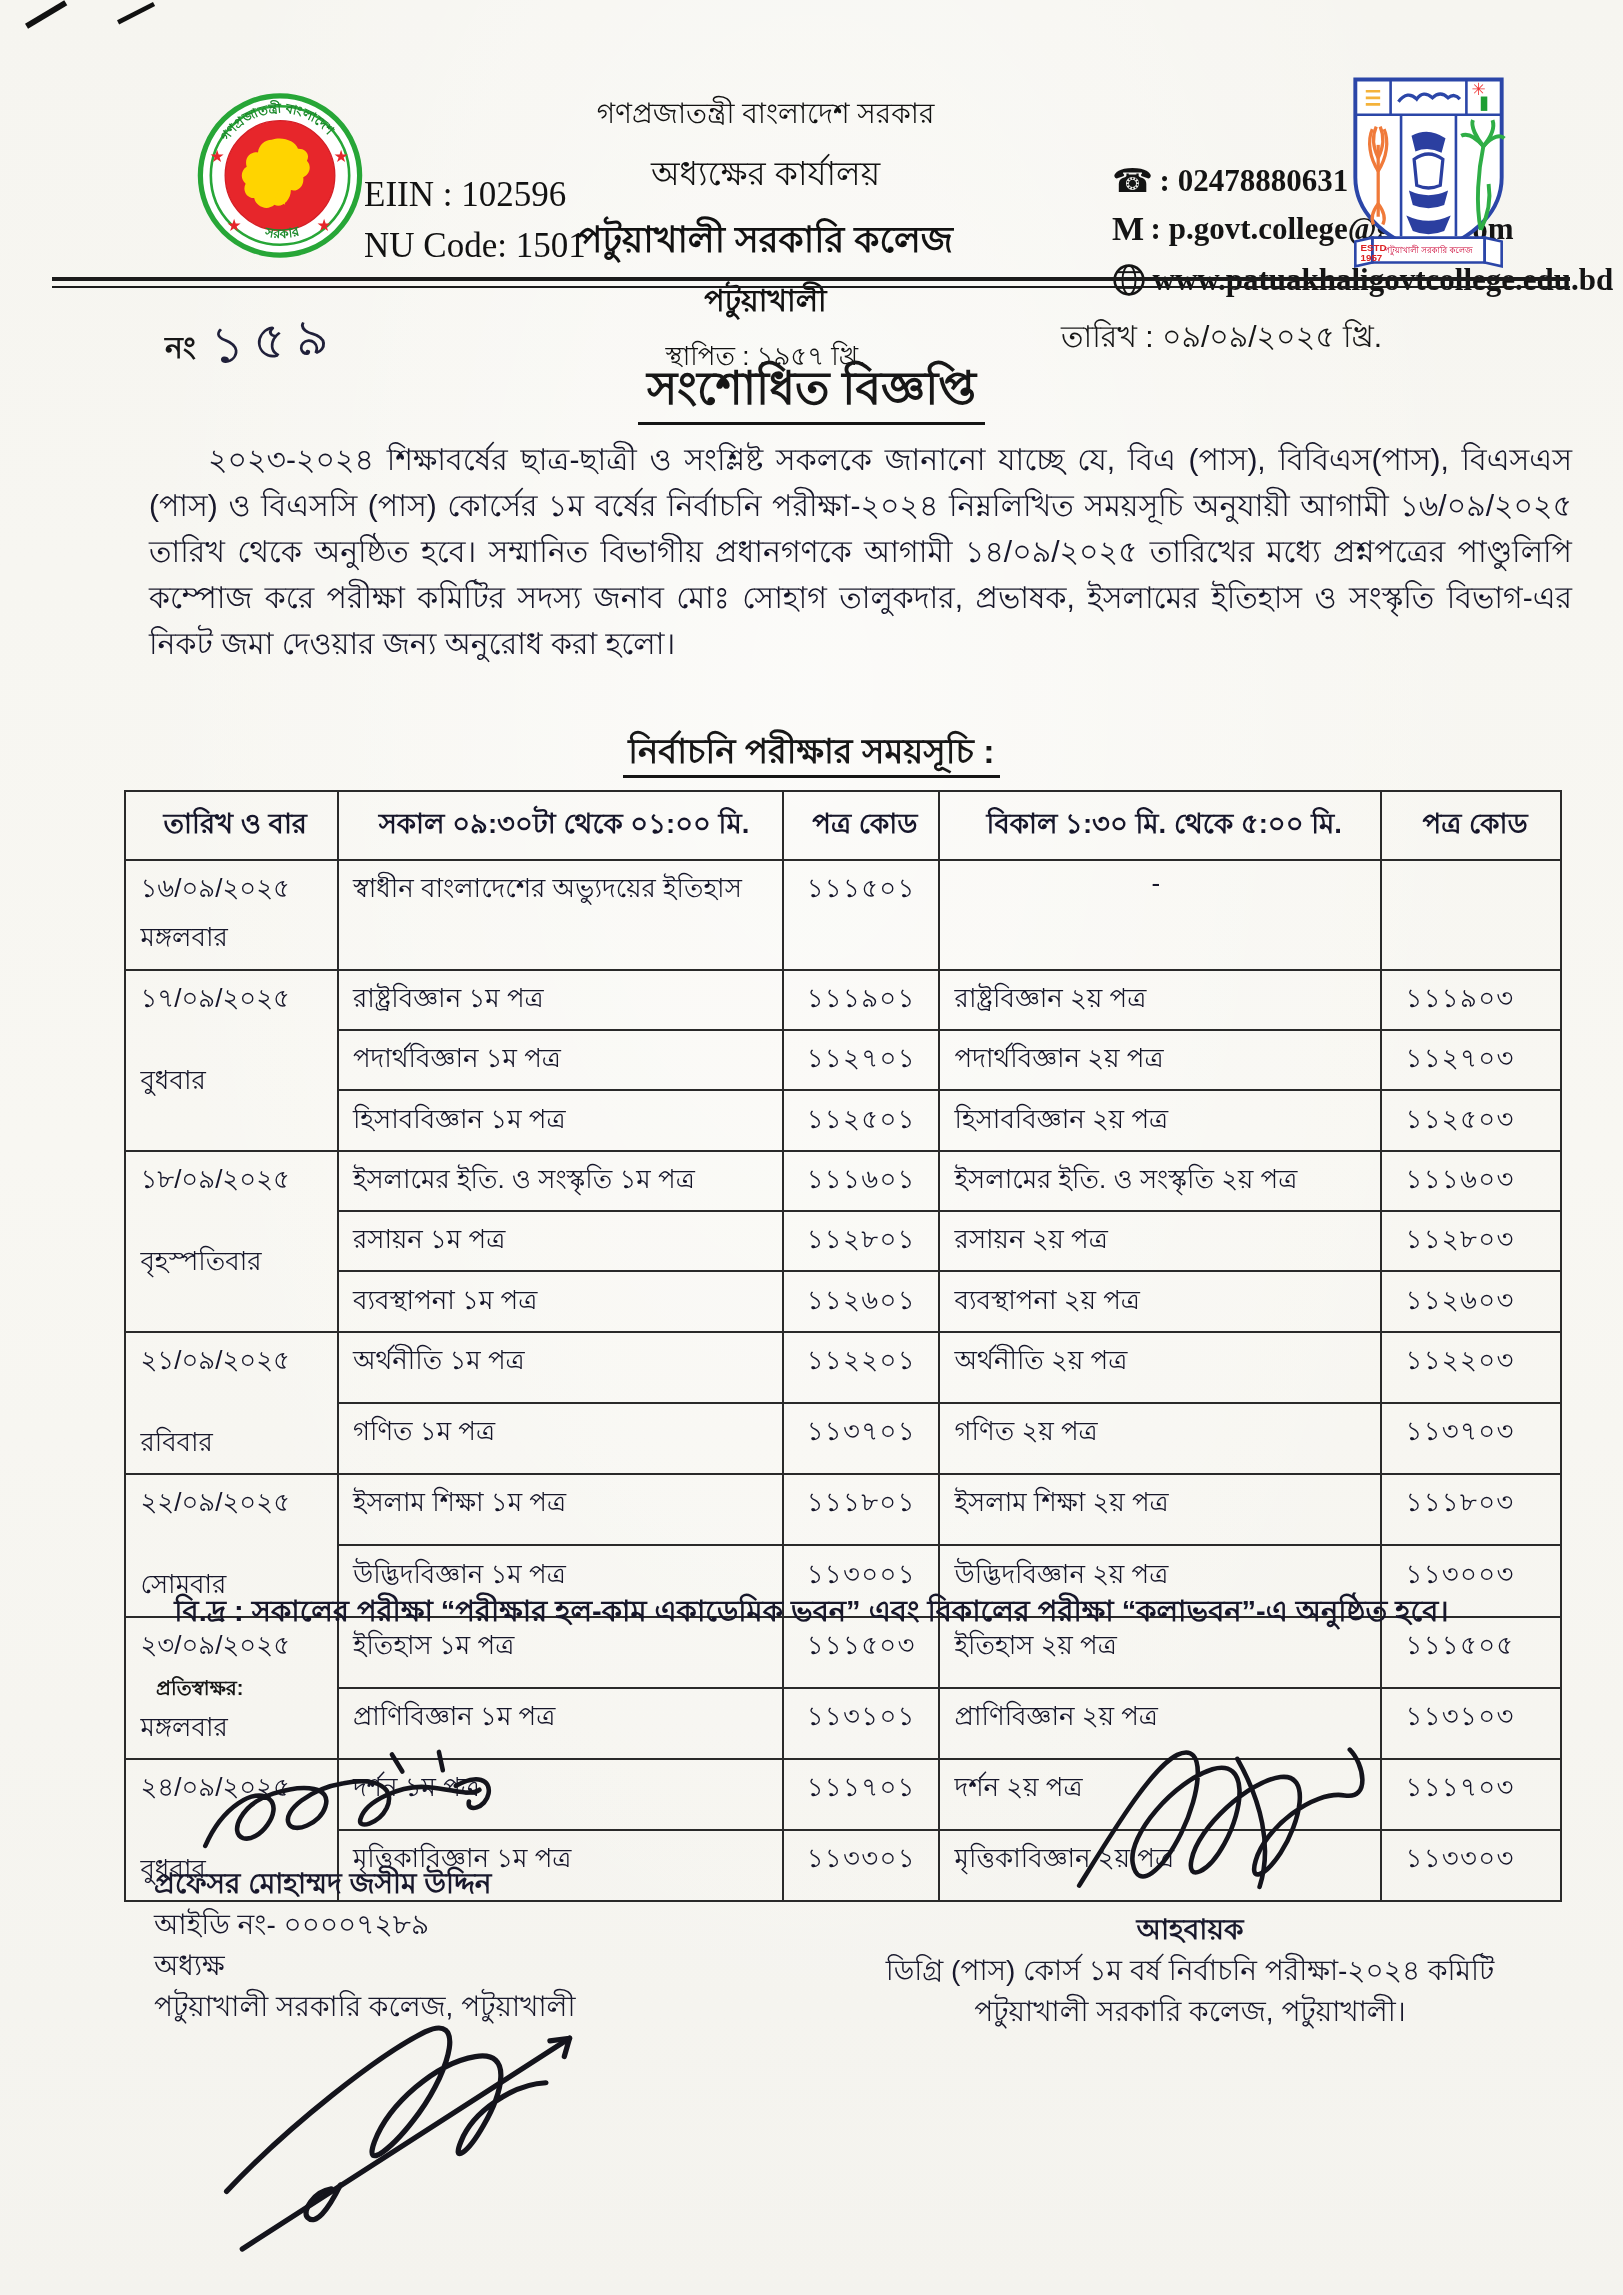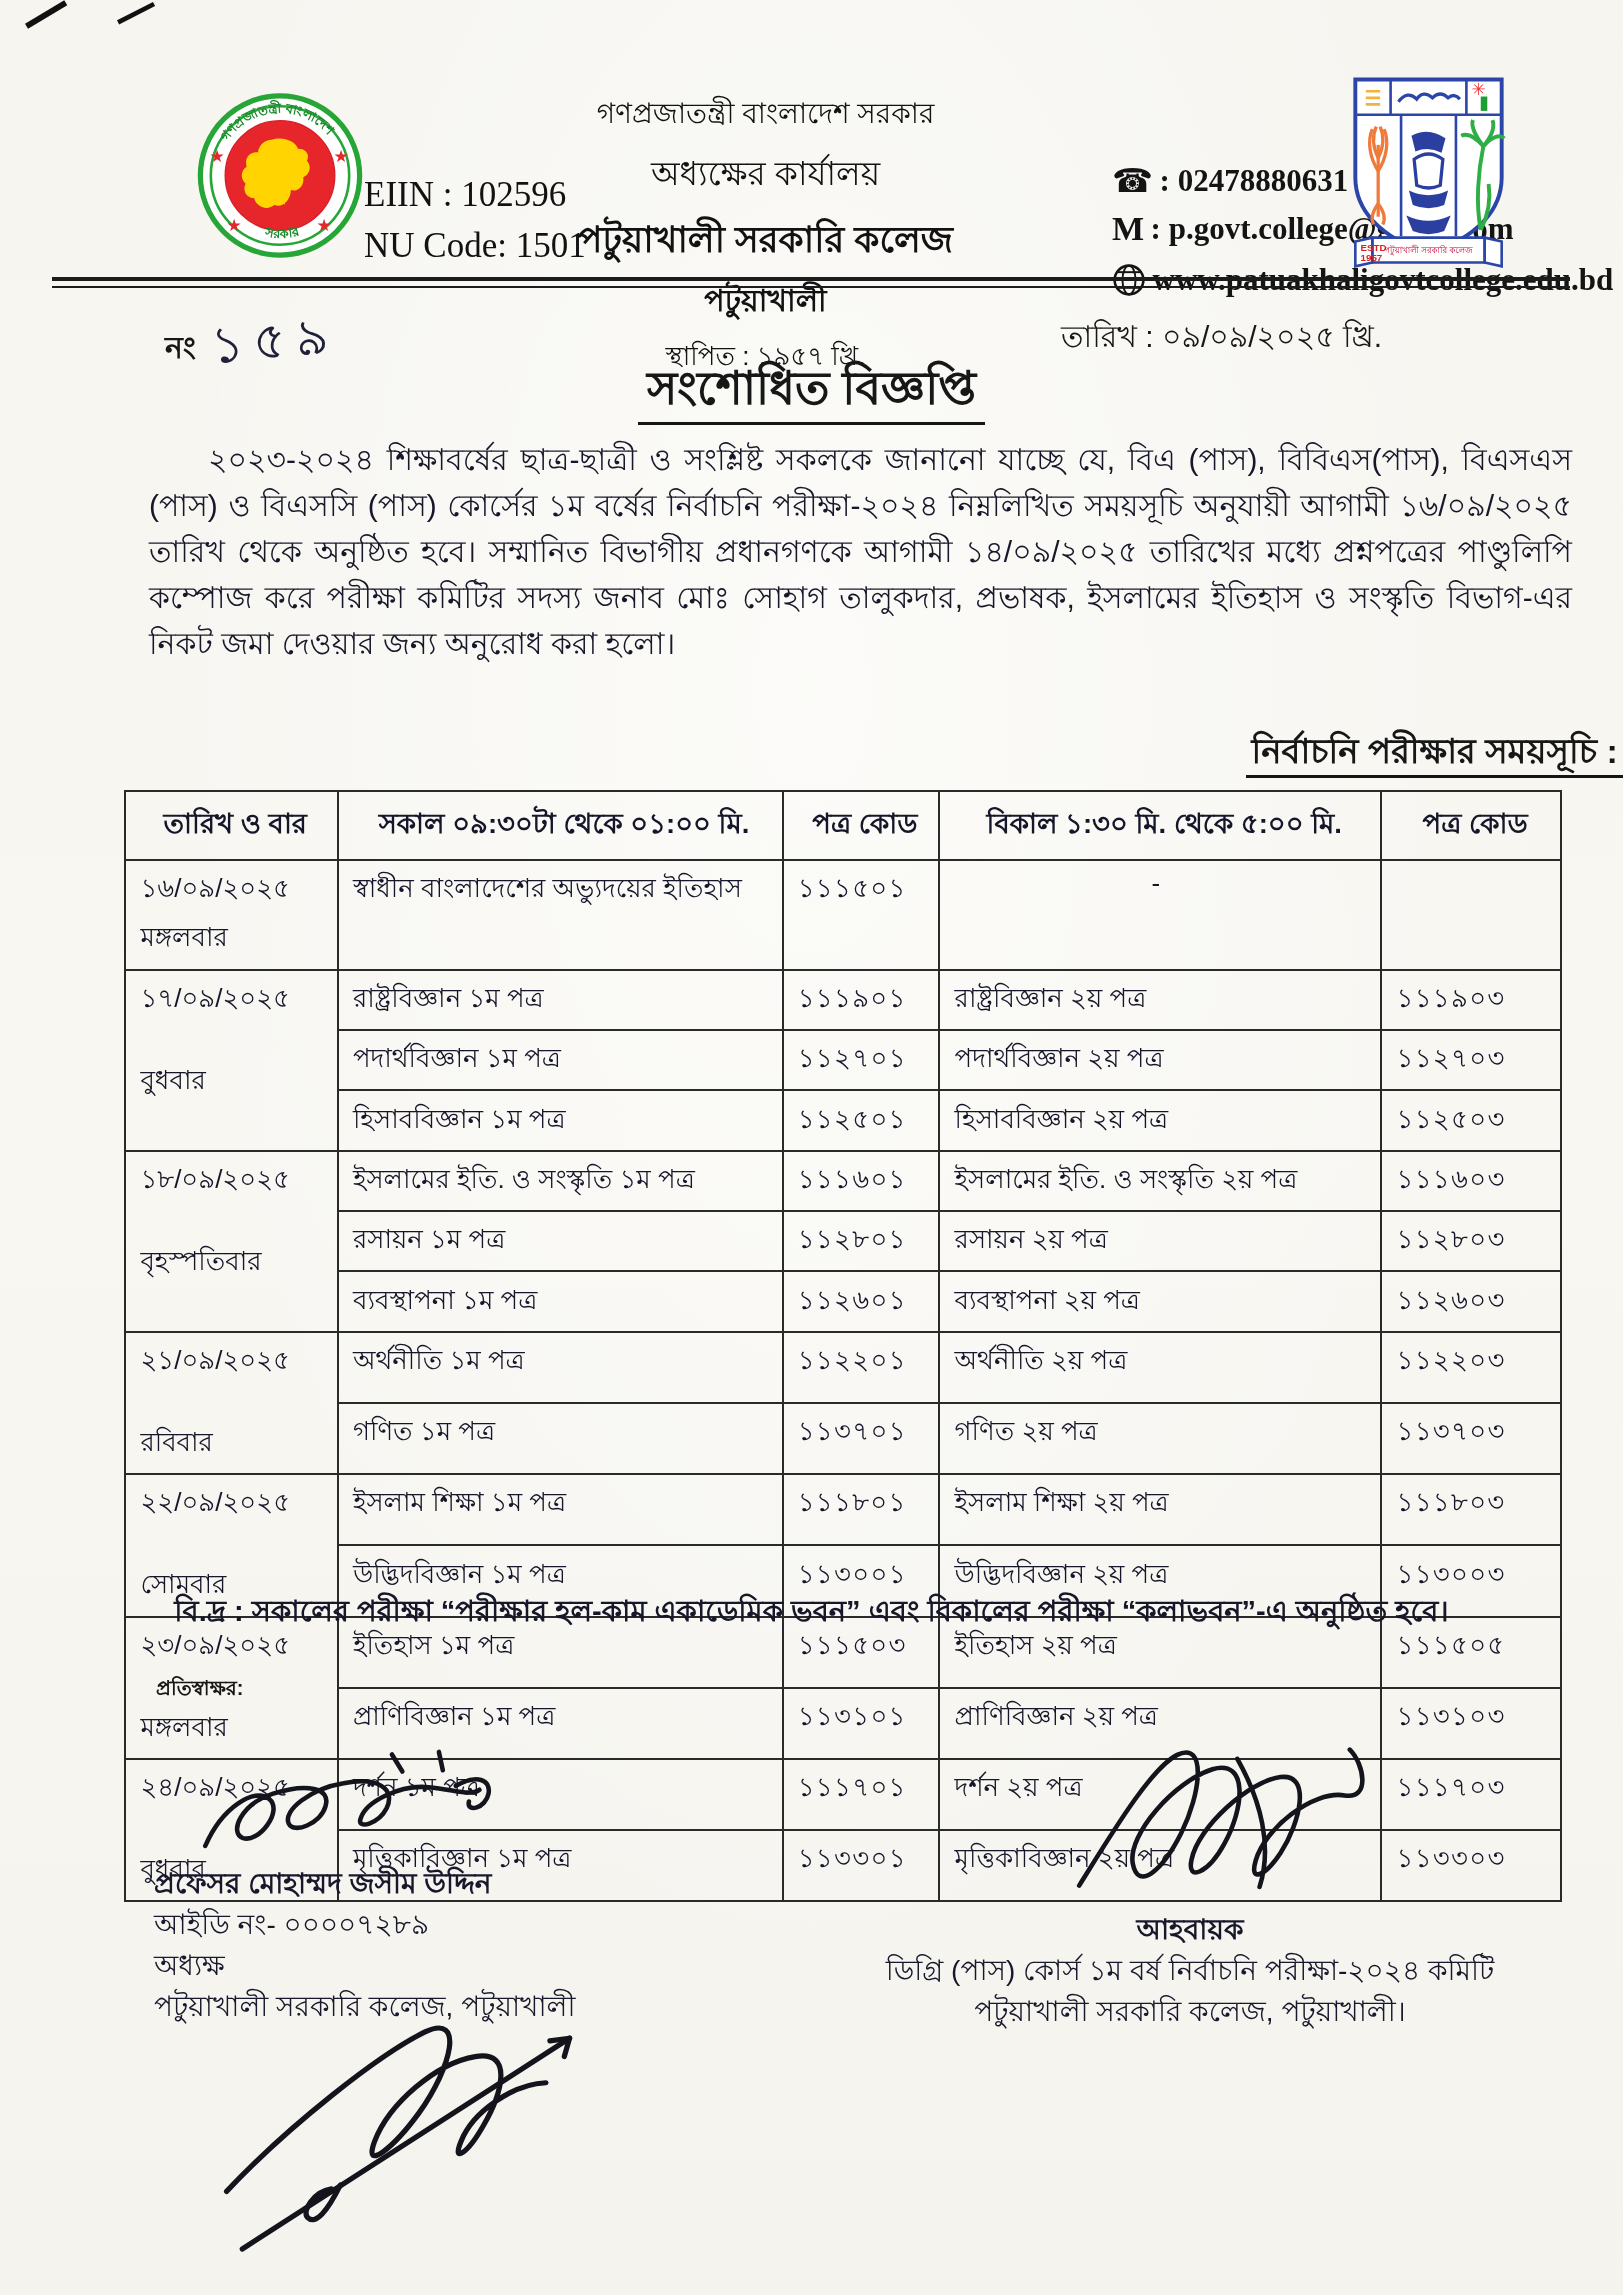--- a/index.html
+++ b/index.html
@@ -27,27 +27,27 @@
   
   .memo-label{font-size:30px;font-weight:bold;}
   .memo-number{font-size:51px;letter-spacing:9.2px;transform:rotate(-5deg);display:inline-block;margin-left:11.8px;color:#20203a;}
   .date-line{font-size:30px;}
   
   .title-wrap{left:0;top:353px;width:1623px;text-align:center;}
   .title-wrap span{font-size:46px;font-weight:bold;border-bottom:3.9px solid #151515;padding:0 9.2px 7.9px;}
   
   .body-text{left:149px;top:437px;width:1423px;font-size:30px;line-height:46px;text-align:justify;color:#17172a;}
   
-  .sched-title{left:0;top:725px;width:1623px;text-align:right;}
+  .sched-title{left:0;top:725px;width:1623px;text-align:center;}
   .sched-title span{font-size:34px;font-weight:bold;border-bottom:3.3px solid #151515;padding:0 5.2px 5.2px;}
   table.sched{left:124px;top:790px;width:1438px;position:absolute;border-collapse:collapse;table-layout:fixed;color:#16162a;}
   table.sched th,table.sched td{border:2.3px solid #2a2a2a;}
   table.sched th{font-size:27.5px;font-weight:bold;padding:10.5px 6.5px;text-align:center;padding-left:14.4px;}
   table.sched td{font-size:26px;padding:7.2px 9.2px 7.2px 14.4px;vertical-align:top;}
-  table.sched td.code{padding-left:14px;letter-spacing:1.3px;}
+  table.sched td.code{padding-left:23px;letter-spacing:1.3px;}
   table.sched td.dash{text-align:center;padding-left:0;}
   table.sched td.date-cell .day{margin-top:5.2px;}
   table.sched td.date-cell.multi .day{margin-top:38px;}
   
   .note{left:0;top:1588px;width:1623px;text-align:center;font-size:29px;font-weight:600;color:#17172a;}
   .countersign{left:156px;top:1673px;font-size:20px;font-weight:600;}
   .sig-block-left{left:154px;top:1863px;width:536px;font-size:28px;line-height:41px;color:#18182c;}
   .sig-block-left .name{font-weight:bold;}
   .sig-block-right{left:814px;top:1909px;width:752px;text-align:center;font-size:28px;line-height:41px;color:#18182c;}
   .sig-block-right .conv{font-weight:600;}

